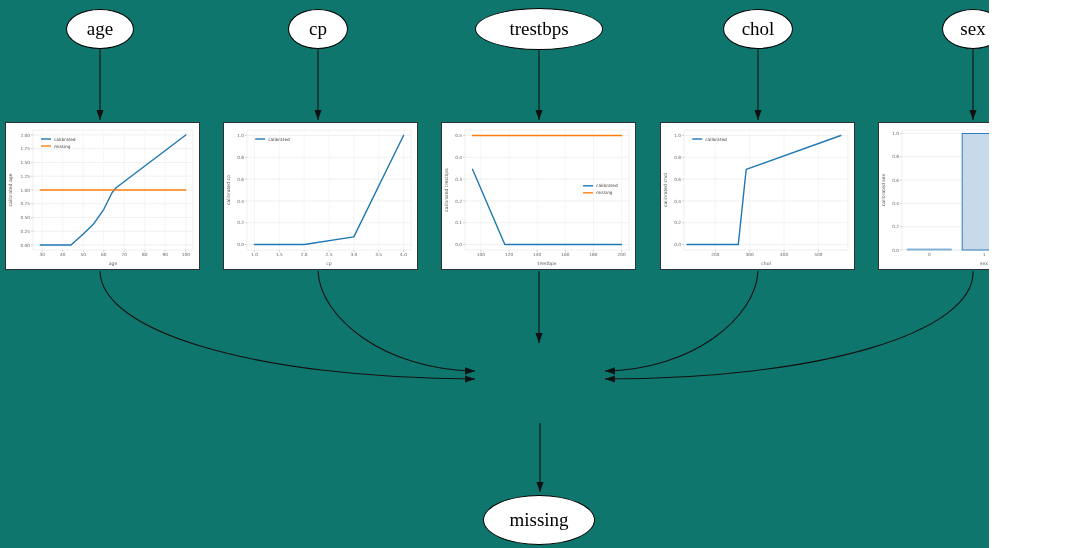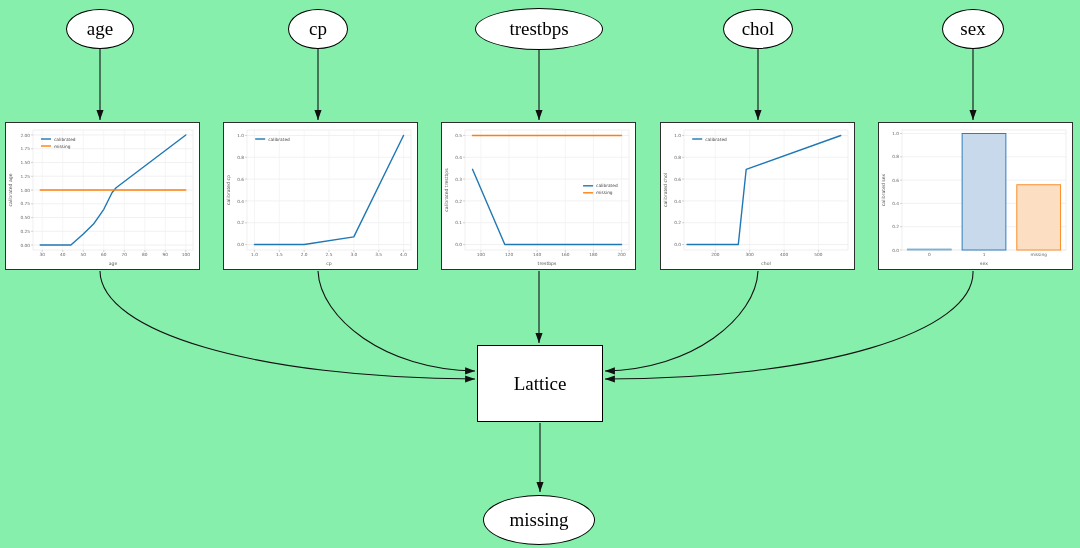--- a/index.html
+++ b/index.html
@@ -1,16 +1,16 @@
 <!DOCTYPE html>
 <html><head>
 <meta charset="utf-8">
 <style>
   html,body{margin:0;padding:0;background:#ffffff;}
-  .canvas{position:relative;width:1080px;height:548px;background:#86efac;font-family:"Liberation Serif",serif;overflow:hidden;}
+  .canvas{position:relative;width:989px;height:548px;background:#0f766e;font-family:"Liberation Serif",serif;overflow:hidden;}
   .edges{position:absolute;left:0;top:0;width:1080px;height:548px;pointer-events:none;}
   .node-ellipse{position:absolute;box-sizing:border-box;border:1px solid #000;border-radius:50%;
     display:flex;align-items:center;justify-content:center;background:#fff;font-size:19px;color:#000;}
   .node-box{position:absolute;box-sizing:border-box;border:1px solid #000;
     display:flex;align-items:center;justify-content:center;background:#fff;font-size:19px;color:#000;}
   .plot{position:absolute;box-sizing:border-box;width:195px;height:148px;border:1px solid #2f2f2f;background:#fff;}
   .plot svg.chart{display:block;width:193px;height:146px;font-family:"DejaVu Sans",sans-serif;}
   .plot svg.chart text{font-family:"DejaVu Sans",sans-serif;}
 </style>
 </head>
@@ -282,21 +282,18 @@
         <rect x="28.46666666666666" y="126.06796116504854" width="43.733333333333334" height="0.9320388349514559" fill="#cfdeed" stroke="#7fb1d6" stroke-width="1"></rect>
         <text x="105" y="133" text-anchor="middle" font-size="4.3" fill="#666666">1</text>
         <rect x="83.13333333333333" y="10.495145631067956" width="43.733333333333334" height="116.50485436893204" fill="#c7d9ea" stroke="#2e7ebc" stroke-width="1"></rect>
         <text x="159.66666666666666" y="133" text-anchor="middle" font-size="4.3" fill="#666666">missing</text>
         <rect x="137.79999999999998" y="61.757281553398045" width="43.733333333333334" height="65.24271844660196" fill="#fcdfc2" stroke="#fb8e2a" stroke-width="1"></rect>
         <text x="105" y="142" text-anchor="middle" font-size="4.6" fill="#555555">sex</text>
         <text x="6" y="67" text-anchor="middle" font-size="4.6" fill="#555555" transform="rotate(-90 6 67)">calibrated sex</text>
       </svg>
   </div>
 
-  <div class="node-box" style="left:477px;top:345px;width:126px;height:77px;">
-    <span>Lattice</span>
-  </div>
 
   <div class="node-ellipse" style="left:483px;top:495px;width:112px;height:50px;">
     <span>missing</span>
   </div>
 
 </div>
 
 </body></html>

